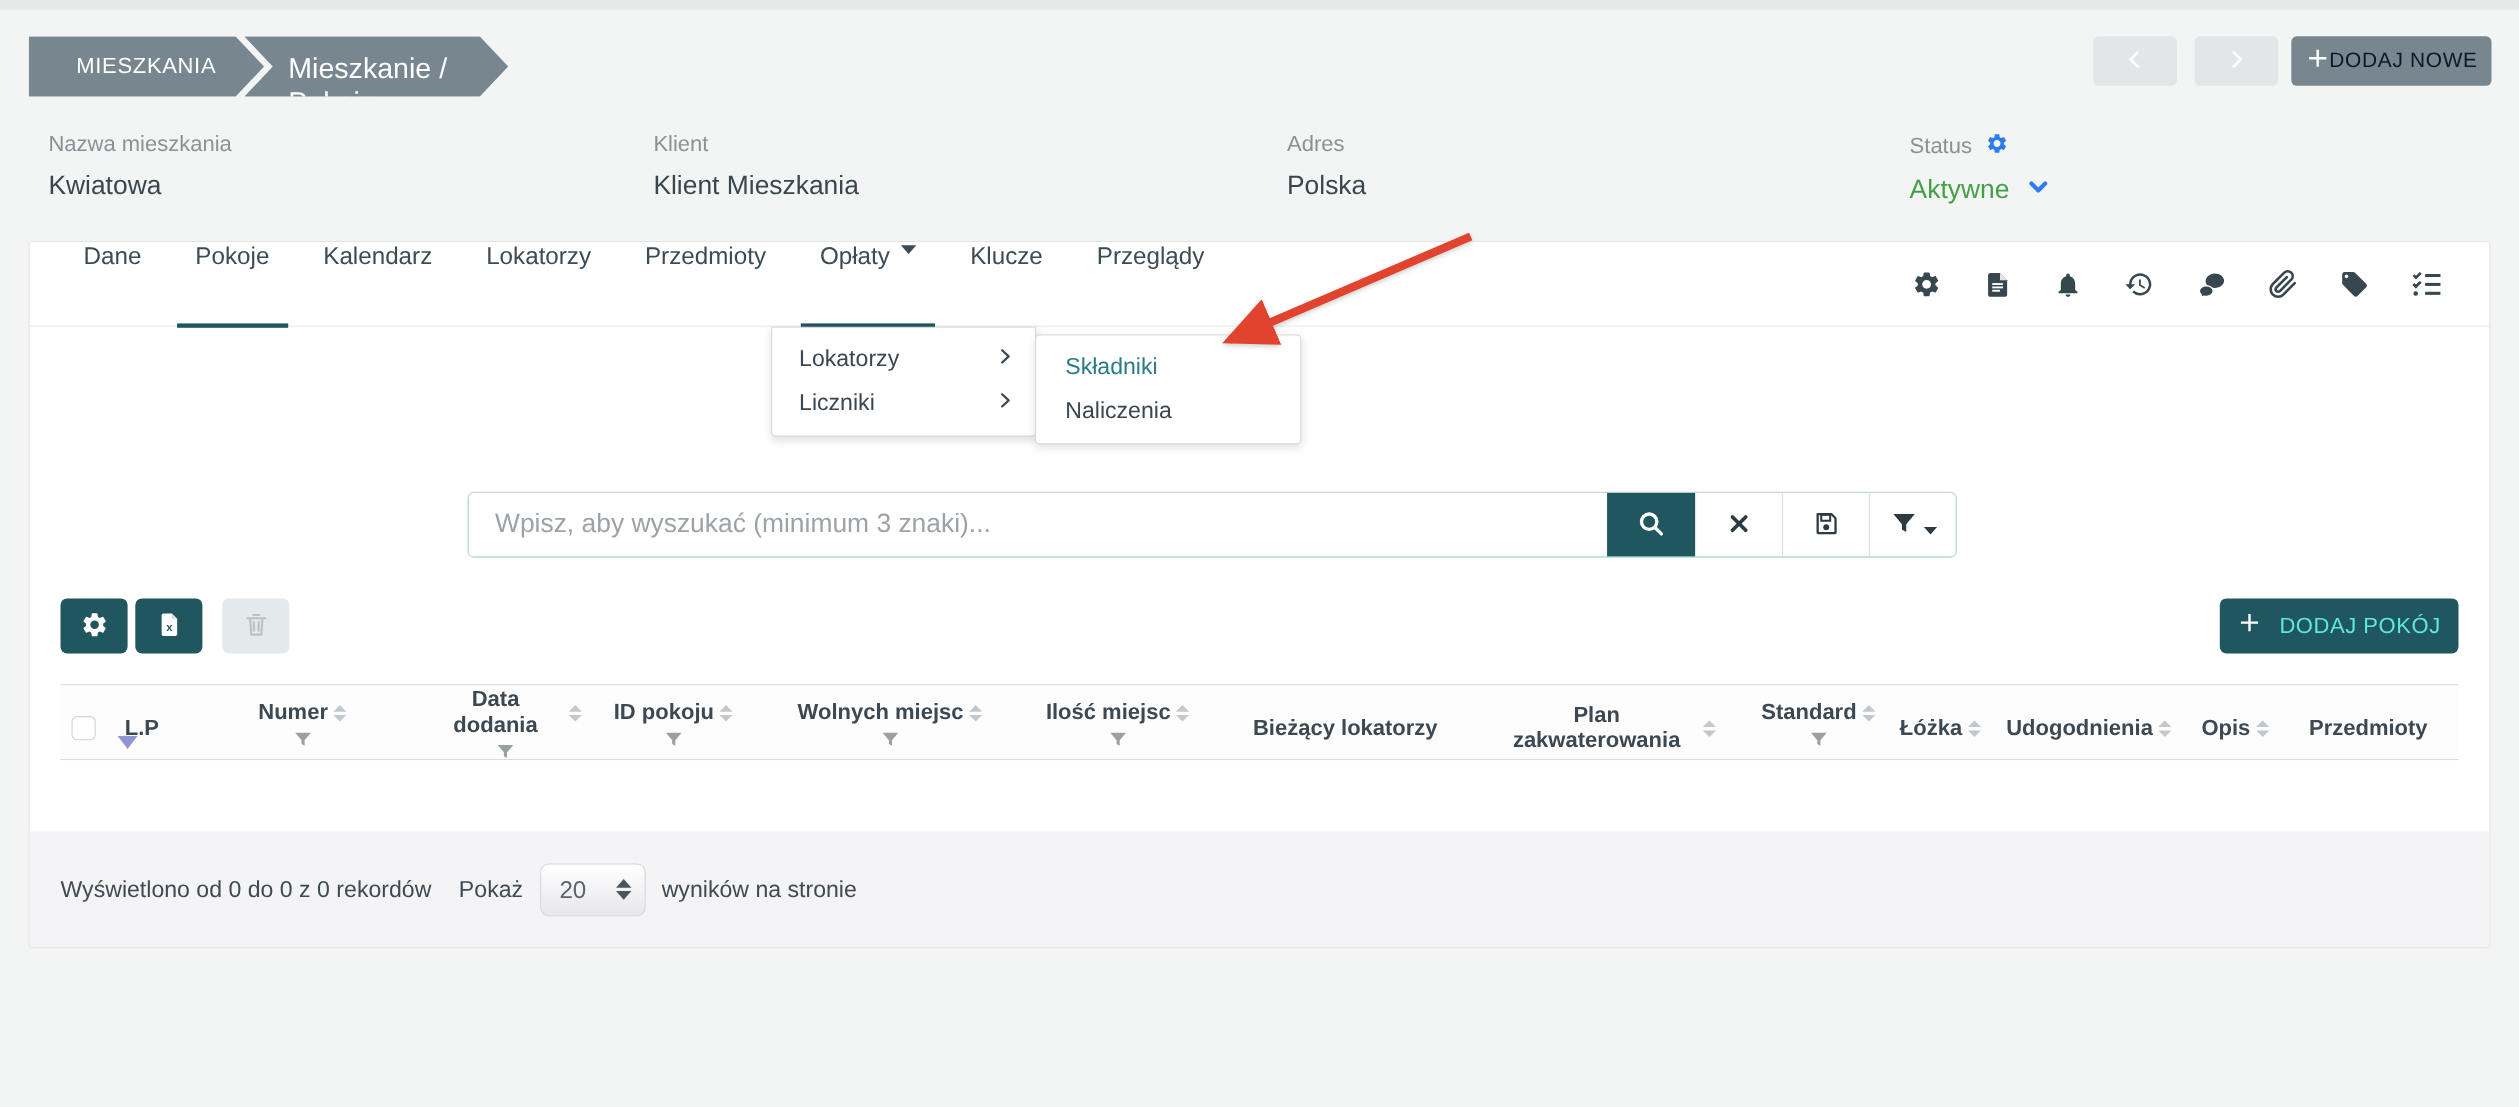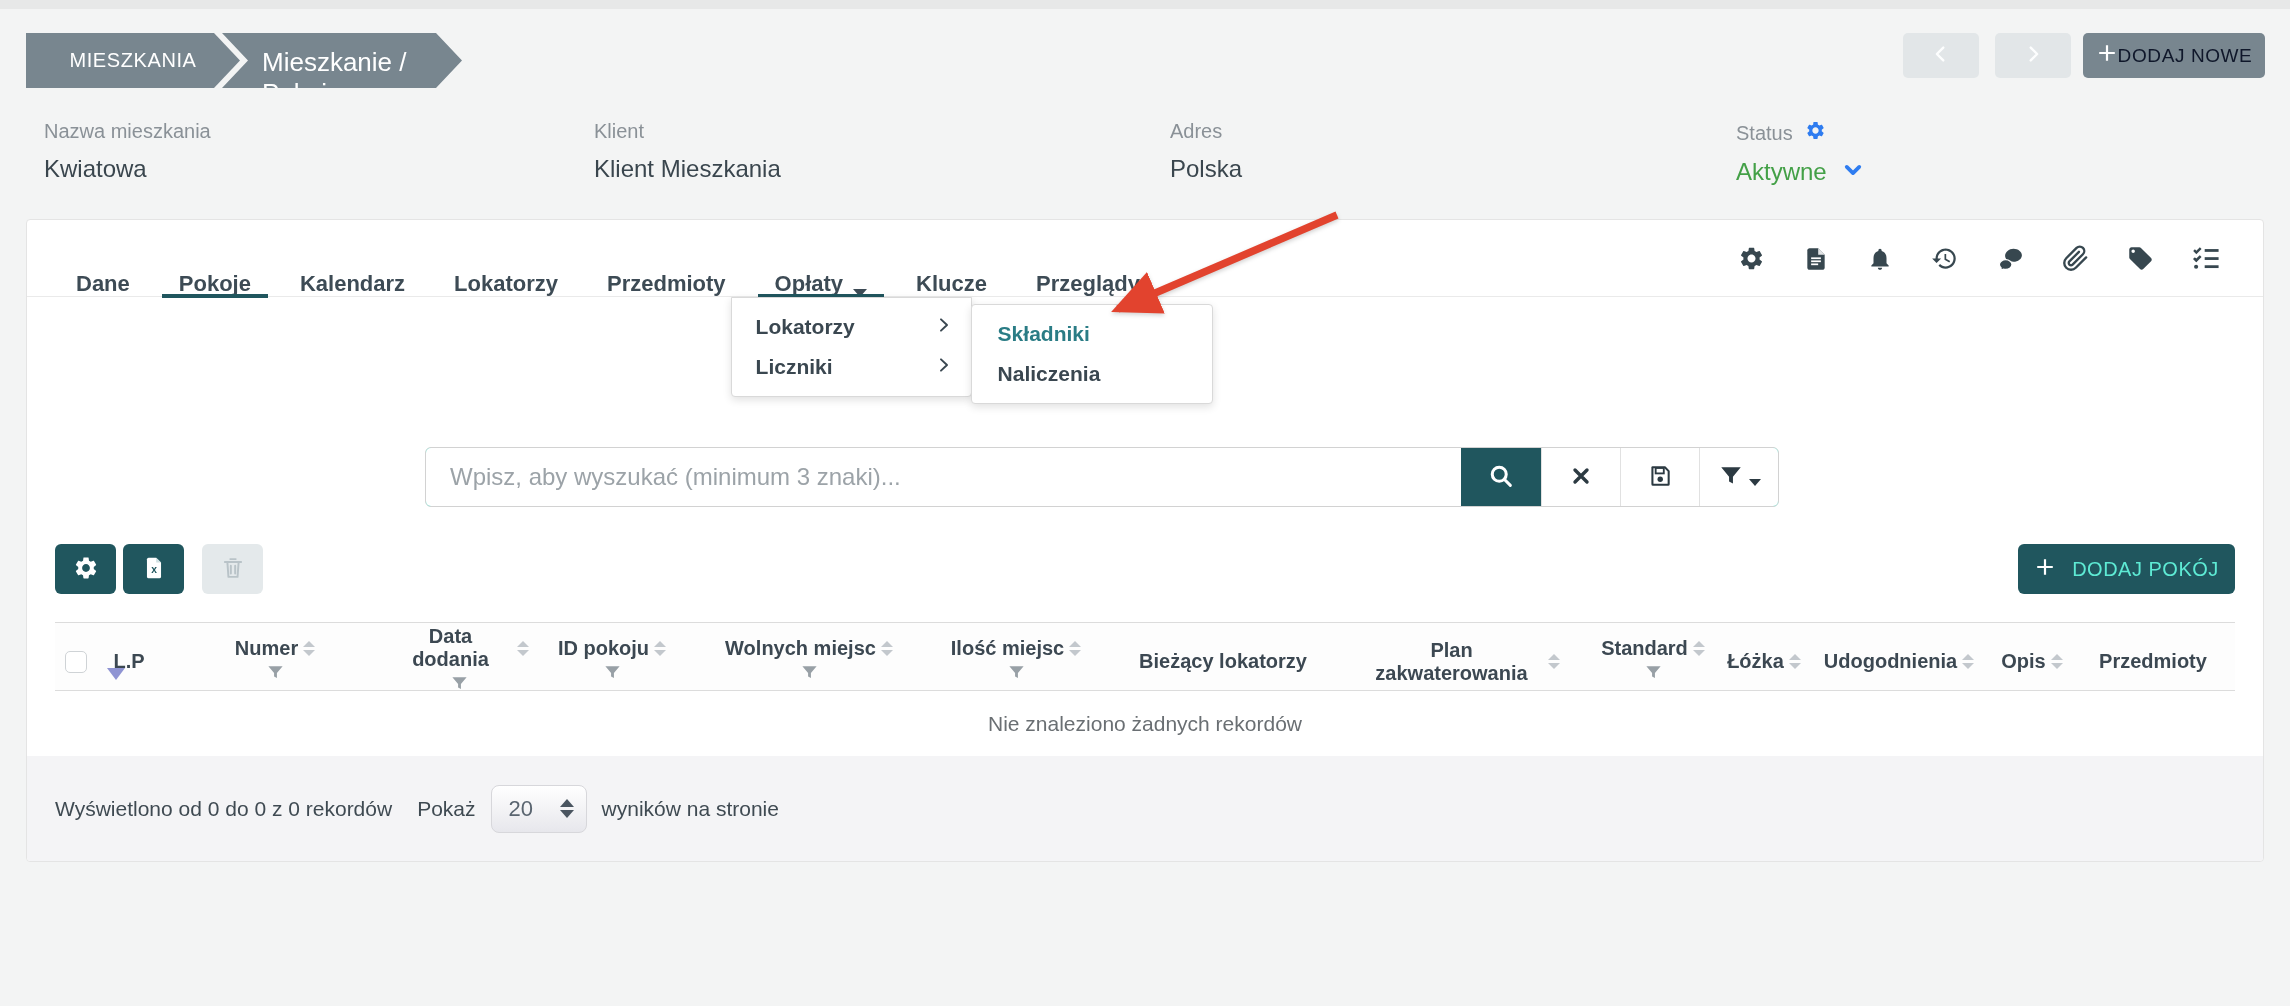--- a/index.html
+++ b/index.html
@@ -32,21 +32,21 @@
   .val-link { color:#2a7c85; cursor:pointer; }
   .val-green { color:#43a047; cursor:pointer; }
 
   
   .card { position:absolute; left:26px; top:219px; width:2238px; height:643px; background:#fff;
           border:1px solid #e4e4e4; border-radius:4px; }
 
   
   .tabrow { position:relative; height:77px; border-bottom:1px solid #eaeaea; }
   .tabs { position:absolute; left:32px; top:0; height:77px; display:flex; list-style:none; gap:15px; }
-  .tab { position:relative; display:flex; align-items:flex-end; padding:0 17px; font-size:22px; color:#3d4b55; cursor:pointer;font-weight:bold; }
+  .tab { position:relative; display:flex; align-items:flex-start; padding:0 17px; font-size:22px; color:#3d4b55; cursor:pointer; }
   .tab.active::after, .tab.open::after { content:''; position:absolute; left:0; right:0; bottom:-1px; height:4px; background:#20565e; }
   .caret-down { width:0; height:0; border-left:7px solid transparent; border-right:7px solid transparent;
                 border-top:8px solid #3d4b55; margin-left:10px; margin-top:3px; }
   .tab-icons { position:absolute; right:42px; top:0; height:77px; display:flex; align-items:center; gap:38px; }
   .tbi { display:flex; cursor:pointer; }
 
   
   .menu { position:absolute; left:-27px; top:77px; width:241px; background:#fff; border:1px solid #d9d9d9;
           border-radius:0 0 4px 4px; padding:9px 0; box-shadow:0 3px 8px rgba(0,0,0,.12); z-index:20; }
   .menu-item { height:40px; display:flex; align-items:center; justify-content:space-between; padding:0 18px 0 24px;
@@ -478,23 +478,20 @@
                 <span class="s-dn"></span>
               </span>
             </div>
         </div>
         <div class="th">
           <div class="th-line">
               <span>Przedmioty</span>
             </div>
         </div>
       </div>
-      <div class="empty-row">
-        <span>Nie znaleziono żadnych rekordów</span>
-      </div>
     </div>
 
     <div class="cfoot">
       <span>Wyświetlono od 0 do 0 z 0 rekordów</span>
       <span class="gap1">Pokaż</span>
       <div class="spinner gap2">
         <span class="spin-val">20</span>
         <span class="spin-arrows">
             <span class="sp-up"></span>
             <span class="sp-dn"></span>

